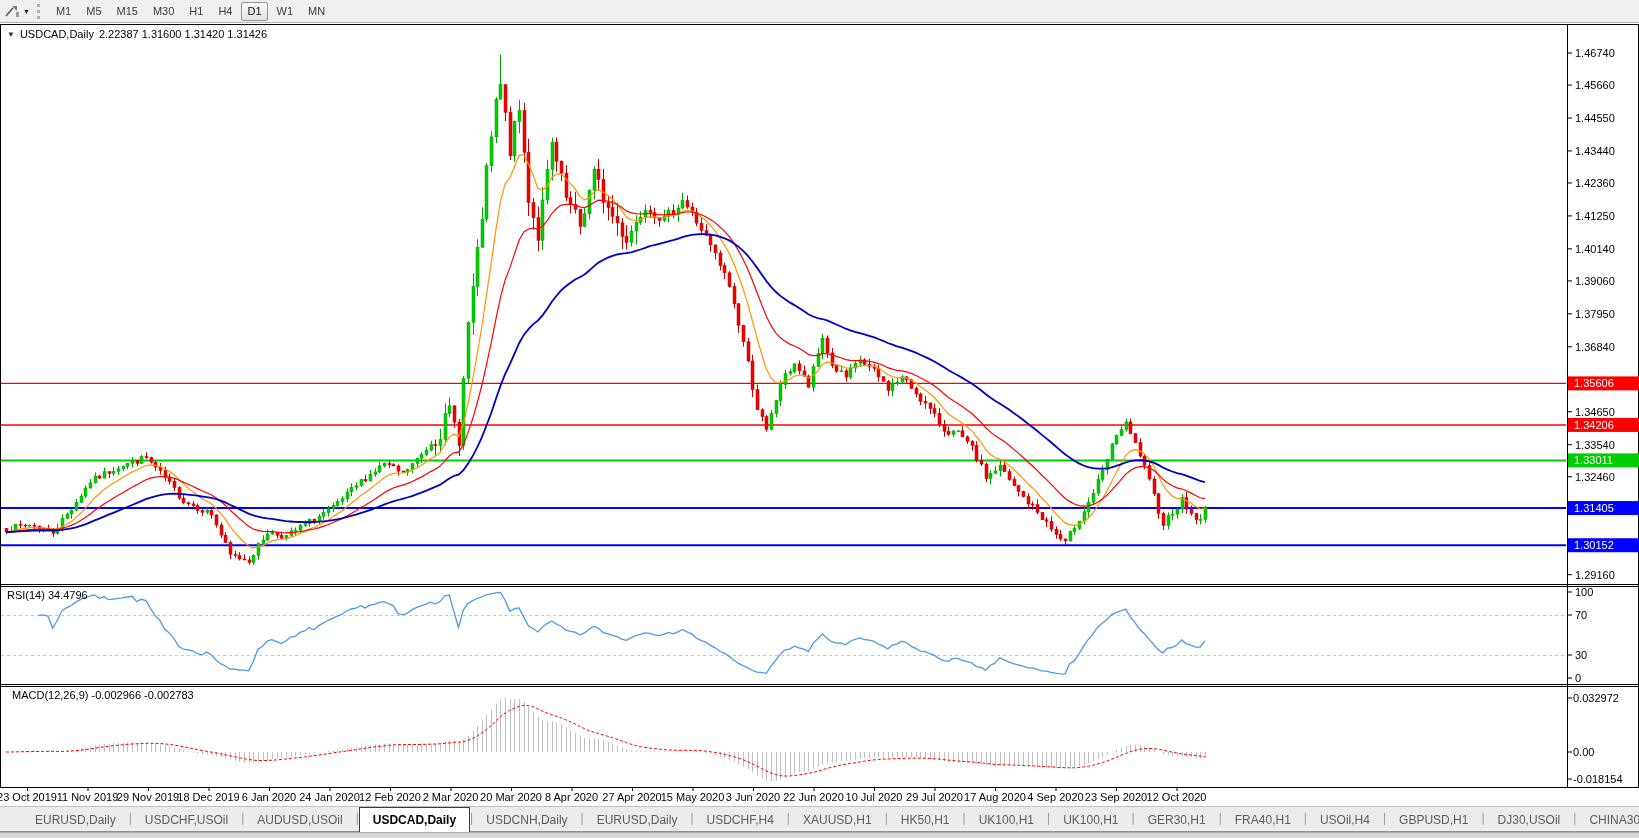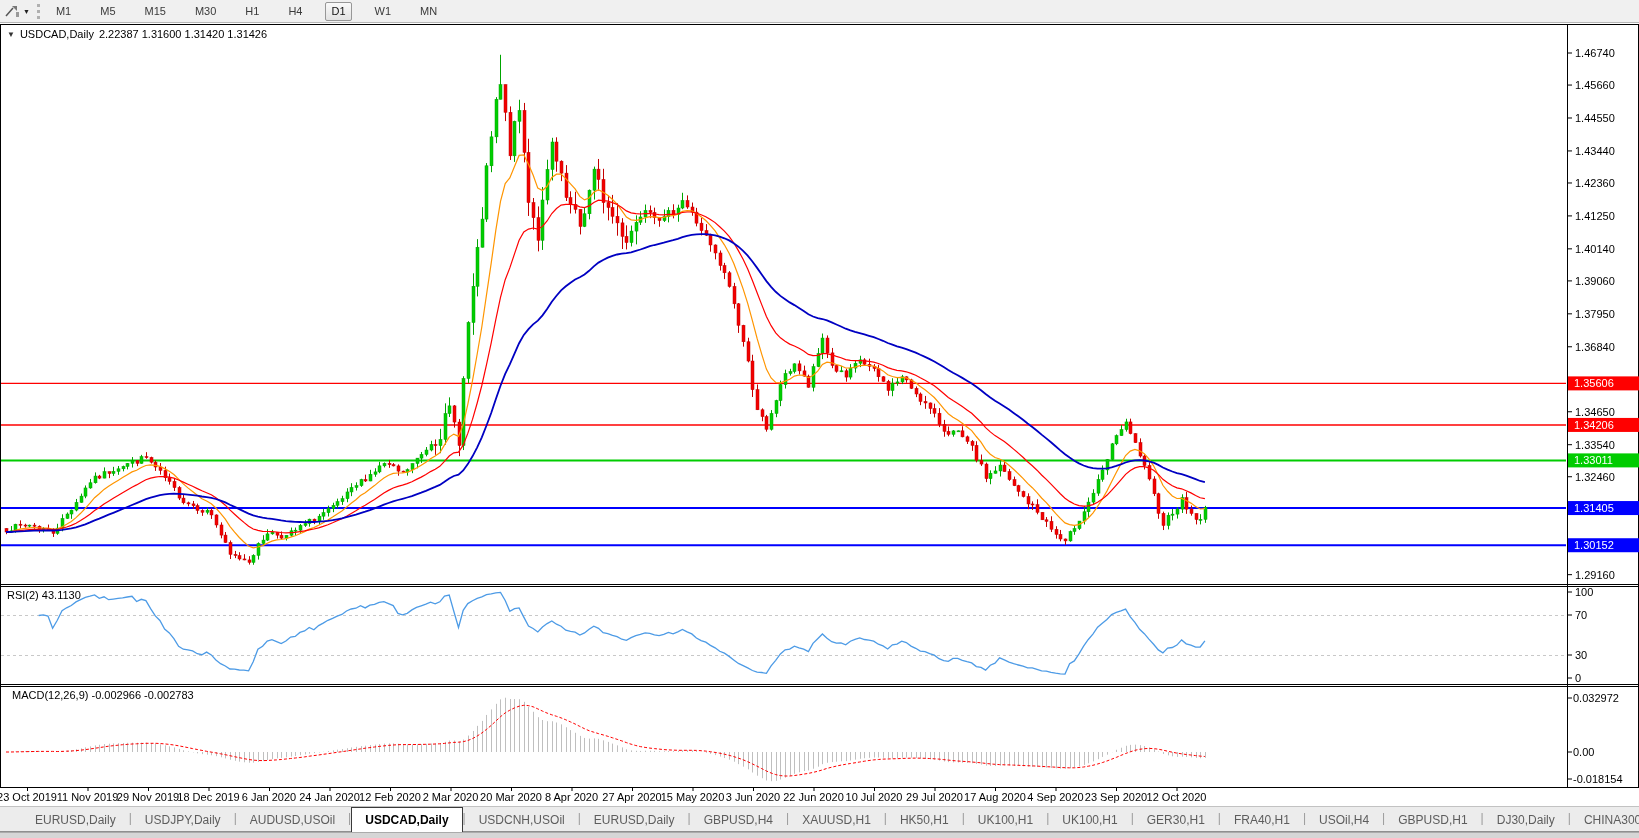--- a/index.html
+++ b/index.html
@@ -6,21 +6,21 @@
   html,body{width:1639px;height:838px;overflow:hidden;background:#fff;
     font-family:"Liberation Sans",sans-serif;position:relative}
   svg text{font-family:"Liberation Sans",sans-serif}
 
   
   .toolbar{position:absolute;top:0;left:0;width:1639px;height:23px;background:#f0f0f0;
     border-bottom:1px solid #b6b6b6;display:flex;align-items:center;padding-left:4px}
   .tool-icon{width:18px;height:16px;display:flex;align-items:center;justify-content:center}
   .dd-arrow{font-size:7px;color:#222;margin:0 3px 0 1px}
   .grip{width:5px;height:15px;margin:0 8px 0 4px;border-left:3px dotted #b0b0b0}
-  .tf-wrap{display:flex;align-items:center;gap:17px}
+  .tf-wrap{display:flex;align-items:center;gap:3px}
   .tf{min-width:26px;height:19px;padding:0 5px;font-size:11px;color:#3a3a3a;background:transparent;
     border:1px solid transparent;display:flex;align-items:center;justify-content:center;cursor:default}
   .tf.active{background:linear-gradient(#fafafa,#e2e2e2);border:1px solid #979797;border-radius:2px;color:#111}
 
   
   .panel-title{position:absolute;font-size:11px;color:#000;display:flex;align-items:center;gap:5px;z-index:5;white-space:nowrap}
   .collapse-glyph{font-size:8px;color:#333}
 
   
   .tabbar{position:absolute;top:806px;left:0;width:1639px;height:26px;background:#ececec;
@@ -949,60 +949,60 @@
     </div>
 </div>
 
 
 <div class="panel-title" style="top:28px;left:7px">
   <span class="collapse-glyph">▼</span>
   <span>USDCAD,Daily</span>
   <span>2.22387 1.31600 1.31420 1.31426</span>
 </div>
 <div class="panel-title" style="top:589px;left:7px">
-  <span>RSI(2) 43.1130</span>
+  <span>RSI(14) 34.4796</span>
 </div>
 <div class="panel-title" style="top:689px;left:12px">
   <span>MACD(12,26,9) -0.002966 -0.002783</span>
 </div>
 
 
 <div class="tabbar">
   <span id="tabs-host" style="display:flex;align-items:flex-end">
       <div class="tab">EURUSD,Daily</div>
       <span class="tabsep">|</span>
-      <div class="tab">USDJPY,Daily</div>
+      <div class="tab">USDCHF,USOil</div>
       <span class="tabsep">|</span>
       <div class="tab">AUDUSD,USOil</div>
       <span class="tabsep">|</span>
       <div class="tab active">USDCAD,Daily</div>
       <span class="tabsep">|</span>
-      <div class="tab">USDCNH,USOil</div>
+      <div class="tab">USDCNH,Daily</div>
       <span class="tabsep">|</span>
       <div class="tab">EURUSD,Daily</div>
       <span class="tabsep">|</span>
-      <div class="tab">GBPUSD,H4</div>
+      <div class="tab">USDCHF,H4</div>
       <span class="tabsep">|</span>
       <div class="tab">XAUUSD,H1</div>
       <span class="tabsep">|</span>
       <div class="tab">HK50,H1</div>
       <span class="tabsep">|</span>
       <div class="tab">UK100,H1</div>
       <span class="tabsep">|</span>
       <div class="tab">UK100,H1</div>
       <span class="tabsep">|</span>
       <div class="tab">GER30,H1</div>
       <span class="tabsep">|</span>
       <div class="tab">FRA40,H1</div>
       <span class="tabsep">|</span>
       <div class="tab">USOil,H4</div>
       <span class="tabsep">|</span>
       <div class="tab">GBPUSD,H1</div>
       <span class="tabsep">|</span>
-      <div class="tab">DJ30,Daily</div>
+      <div class="tab">DJ30,USOil</div>
       <span class="tabsep">|</span>
       <div class="tab">CHINA300,H1</div>
     </span>
 
 </div>
 <div class="bottomstrip"></div>
 
 
 
 

